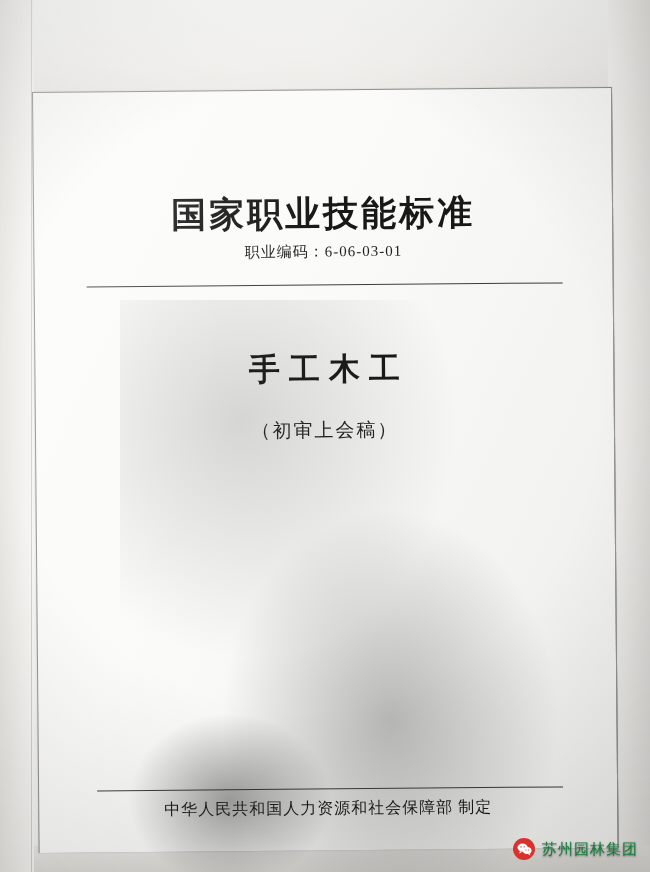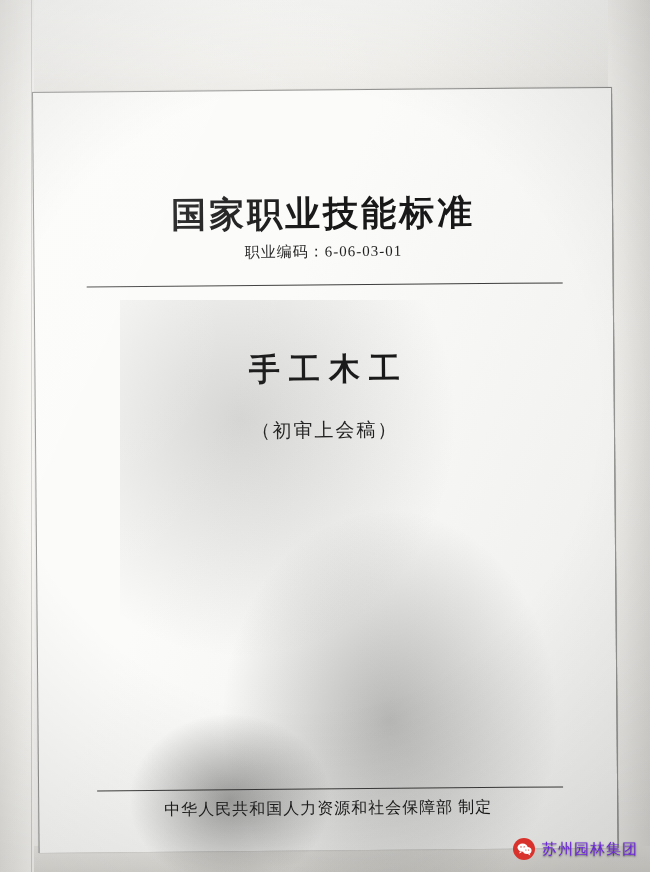--- a/index.html
+++ b/index.html
@@ -199,21 +199,21 @@
 
   
   .watermark {
     position: absolute;
     right: 8px;
     bottom: 10px;
     display: flex;
     align-items: center;
     gap: 7px;
     padding: 2px 4px;
-    color: #6d28d9;
+    color: #15803d;
     font-size: 15px;
     letter-spacing: 1px;
     text-shadow: 0 1px 2px rgba(0,0,0,0.55);
     font-family: "Liberation Sans", sans-serif;
   }
   .wechat-badge {
     width: 22px;
     height: 22px;
     border-radius: 50%;
     background: #d9322c;

